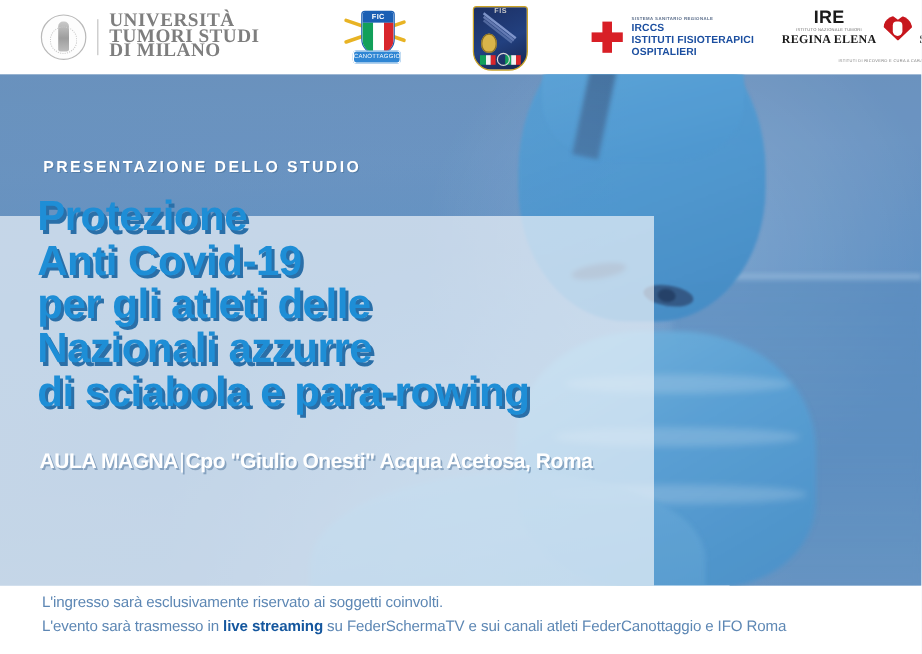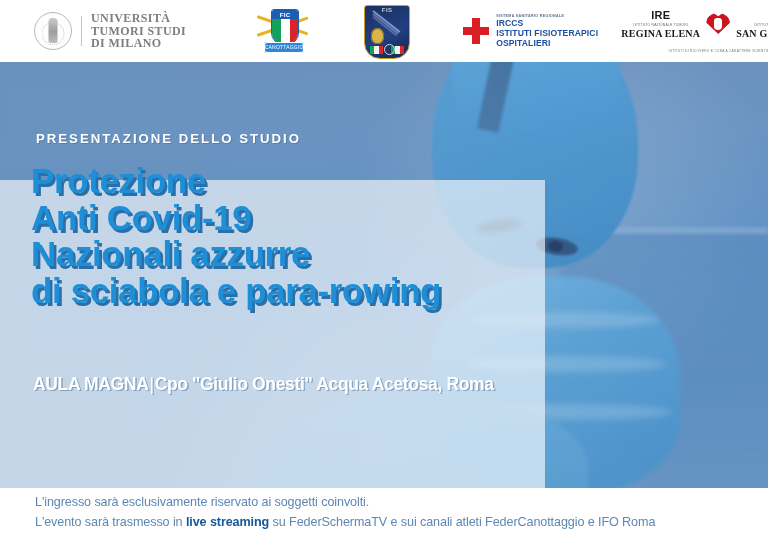--- a/index.html
+++ b/index.html
@@ -30,21 +30,21 @@
     width:9px;height:25px;border-radius:4px 4px 2px 2px;
     background:linear-gradient(180deg,#c9c9c9 0%,#9d9d9d 55%,#bdbdbd 100%);
   }
   .unimi-seal:after{
     content:"";position:absolute;left:50%;top:9px;transform:translateX(-50%);
     width:21px;height:21px;border-radius:50%;border:1px dotted #cccccc;
   }
   .unimi-rule{width:1px;height:30px;background:#c4c4c4;flex:0 0 auto;}
   .unimi-txt{
     font-family:"Liberation Serif", serif;font-weight:700;
-    font-size:12px;line-height:12.6px;color:#7e7e7e;letter-spacing:.4px;
+    font-size:16px;line-height:12.6px;color:#7e7e7e;letter-spacing:.4px;
     white-space:nowrap;
   }
 
   
   .fic{margin-left:70px;}
   .fic-wrap{position:relative;width:56px;height:50px;}
   .fic-oar{
     position:absolute;top:9px;width:54px;height:3px;background:#e8b324;border-radius:2px;
   }
   .fic-oar.l{left:1px;transform:rotate(19deg);transform-origin:left center;}
@@ -114,21 +114,21 @@
   .irccs-cross:after{left:0;top:9px;width:26px;height:8px;}
   .irccs-txt{line-height:1.12;}
   .irccs-sup{font-size:3.6px;color:#5a6d8a;letter-spacing:.35px;font-weight:700;display:block;margin-bottom:1.5px;}
   .irccs-main{font-size:8.6px;color:#1c4fa0;font-weight:700;letter-spacing:.1px;display:block;white-space:nowrap;}
 
   
   .ire{margin-left:48px;}
   .ire-wrap{position:relative;width:152px;height:44px;}
   .ire-row{position:absolute;left:0;top:0;width:152px;display:flex;align-items:flex-start;justify-content:center;gap:4px;}
   .ire-col{display:flex;flex-direction:column;align-items:center;}
-  .ire-abbr{font-size:11px;font-weight:700;color:#1a1a1a;letter-spacing:.2px;line-height:12px;}
+  .ire-abbr{font-size:15px;font-weight:700;color:#1a1a1a;letter-spacing:.2px;line-height:12px;}
   .ire-sub{font-size:3.4px;color:#6a6a6a;letter-spacing:.2px;margin-top:2px;white-space:nowrap;}
   .ire-name{font-family:"Liberation Serif", serif;font-size:10px;font-weight:700;color:#1a1a1a;letter-spacing:.2px;white-space:nowrap;margin-top:1px;}
   .ire-heart{
     position:relative;width:28px;height:26px;margin-top:1px;flex:0 0 auto;
   }
   .ire-heart:before{
     content:"";position:absolute;left:2px;top:3px;width:24px;height:21px;
     background:#c7161d;border-radius:50% 50% 45% 45%;
     clip-path:polygon(50% 100%,0 45%,6% 12%,30% 0,50% 16%,70% 0,94% 12%,100% 45%);
   }
@@ -362,20 +362,21 @@
     <div class="ph-vign"></div>
 
     <div class="panel"></div>
   </div>
 
   <div class="kicker">PRESENTAZIONE DELLO STUDIO</div>
 
   <div class="headline">
     <span>Protezione</span>
     <span>Anti Covid-19</span>
+    <span>per gli atleti delle</span>
     <span>Nazionali azzurre</span>
     <span>di sciabola e para-rowing</span>
   </div>
 
   <div class="venue">
     <span>AULA MAGNA</span><span class="sep">|</span><span>Cpo "Giulio Onesti" Acqua Acetosa, Roma</span>
   </div>
 
 
   <div class="footer">

